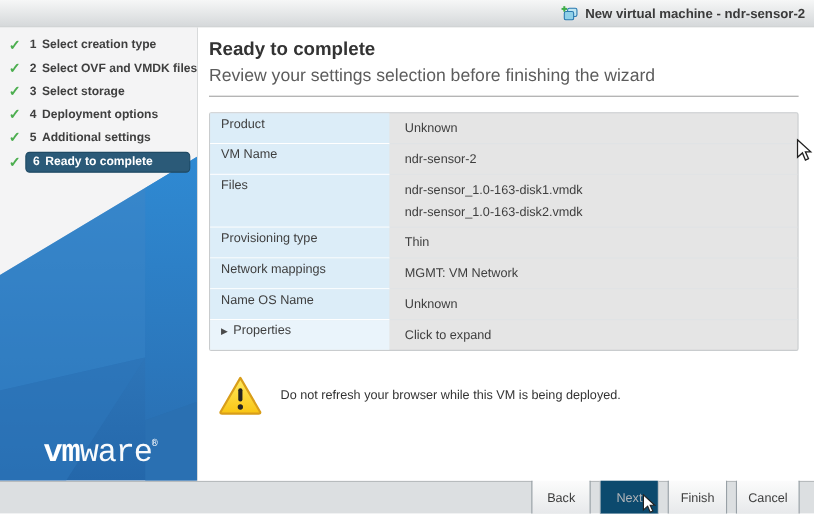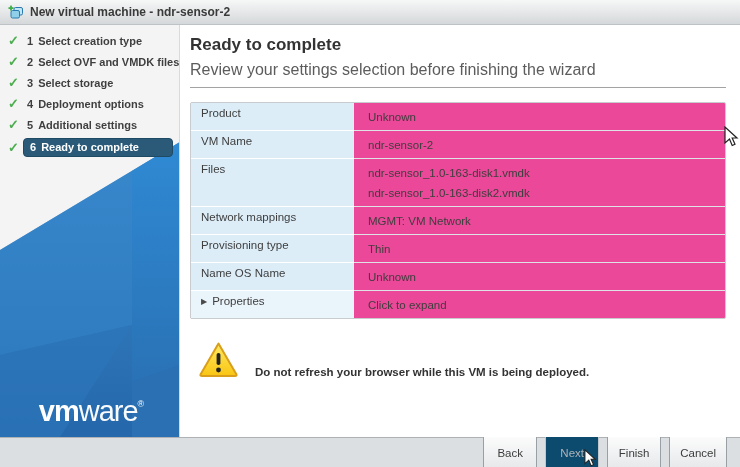--- a/index.html
+++ b/index.html
@@ -5,21 +5,21 @@
   html,body{margin:0;padding:0;background:#fff;}
   .window{
     position:relative;width:740px;height:467px;overflow:hidden;
     font-family:"Liberation Sans",sans-serif;background:#fff;
     -webkit-font-smoothing:antialiased;
   }
   
   .titlebar{
     height:25px;display:flex;align-items:center;gap:6px;padding:0 8px;
     background:linear-gradient(#f6f7f7,#d5d8da);
-    border-bottom:1px solid #bfc2c4;box-sizing:border-box;
+    border-bottom:1px solid #bfc2c4;box-sizing:border-box;justify-content:flex-end;
   }
   .titlebar .title{font-size:12px;font-weight:bold;color:#3a3a3a;}
   
   .bodyrow{display:flex;height:412px;}
   .sidebar{
     position:relative;width:180px;flex:0 0 180px;height:412px;
     background:#f4f4f5;border-right:1px solid #d8dadb;box-sizing:border-box;
     overflow:hidden;
   }
   .brand-svg{position:absolute;left:0;top:0;width:180px;height:412px;}
@@ -27,46 +27,46 @@
   .step{display:flex;align-items:center;margin:0 0 5px 0;}
   .check{color:#4cae4f;font-size:13px;font-weight:bold;width:15px;flex:0 0 15px;line-height:14px;}
   .step-label{font-size:11px;font-weight:bold;color:#3f3f3f;padding:2px 6px 2px 4px;white-space:nowrap;}
   .step-num{margin-right:5px;}
   .step.active .step-label{
     flex:1;background:#2b5a78;border:1px solid #1f4a64;border-radius:4px;
     color:#fff;padding:2px 6px 3px 6px;
   }
   .logo{
     position:absolute;z-index:2;left:0;width:183px;top:372px;text-align:center;
-    color:#fff;font-size:29px;letter-spacing:-1px;line-height:1;
+    color:#fff;font-size:29px;letter-spacing:-1px;line-height:1;font-family:Liberation Mono, monospace;
   }
   .logo .vm{font-weight:bold;}
   .logo .ware{font-weight:normal;opacity:.97;}
   .logo sup{font-size:9px;letter-spacing:0;vertical-align:14px;}
   
   .content{flex:1;background:#fff;padding:8px 14px 0 10px;box-sizing:border-box;position:relative;}
   .content h1{margin:2px 0 6px 0;font-size:17px;color:#333;}
   .content .sub{font-size:16px;color:#5c5c5c;margin-bottom:8px;}
   .divider{border:none;border-top:1px solid #a3a3a3;margin:0 0 14px 0;}
   
-  .summary{border:1px solid #c9ccce;border-radius:2px;background:#ec4899;}
+  .summary{border:1px solid #c9ccce;border-radius:2px;background:#e5e5e5;}
   .srow{display:flex;border-bottom:1px solid #e0e3e5;min-height:22px;align-items:stretch;}
   .srow:last-child{border-bottom:none;}
   .cell-k{
     width:163px;flex:0 0 163px;background:#dcedf8;border-bottom:1px solid #fff;
     margin-bottom:-1px;font-size:11.5px;color:#3e3e3e;
     padding:4px 8px 3px 10px;box-sizing:border-box;display:flex;align-items:flex-start;gap:5px;
   }
   .srow:last-child .cell-k{border-bottom:none;margin-bottom:0;}
   .cell-v{flex:1;font-size:11.5px;color:#3e3e3e;padding:4px 8px 3px 14px;box-sizing:border-box;}
   .cell-v .line{line-height:20px;}
   .srow.props .cell-k{background:#eaf4fb;}
   .arrow{font-size:8px;color:#4a4a4a;line-height:14px;}
   
-  .warning{display:flex;align-items:flex-end;gap:16px;margin:22px 0 0 8px;font-weight:bold;}
+  .warning{display:flex;align-items:center;gap:16px;margin:22px 0 0 8px;}
   .warning .wtext{font-size:11.5px;color:#333;}
   
   .footer{
     height:30px;background:#dcdfe1;border-top:1px solid #aeb2b5;box-sizing:border-box;
     display:flex;align-items:center;justify-content:flex-end;gap:8px;padding:0 13px;
   }
   .btn{
     min-width:54px;height:37px;font-family:"Liberation Sans",sans-serif;font-size:11.5px;color:#3d3d3d;
     background:linear-gradient(#fdfdfd,#e5e7e9);border:1px solid #98a0a6;border-radius:3px;
     padding:0 10px;cursor:pointer;
@@ -158,29 +158,29 @@
             </div>
         </div>
         <div class="srow files">
           <div class="cell-k">Files</div>
           <div class="cell-v">
             <div class="line">ndr-sensor_1.0-163-disk1.vmdk</div>
             <div class="line">ndr-sensor_1.0-163-disk2.vmdk</div>
           </div>
         </div>
         <div class="srow">
+          <div class="cell-k">Provisioning type</div>
+          <div class="cell-v">
+              <div class="line">Thin</div>
+            </div>
+        </div>
+        <div class="srow">
           <div class="cell-k">Network mappings</div>
           <div class="cell-v">
               <div class="line">MGMT: VM Network</div>
-            </div>
-        </div>
-        <div class="srow">
-          <div class="cell-k">Provisioning type</div>
-          <div class="cell-v">
-              <div class="line">Thin</div>
             </div>
         </div>
         <div class="srow">
           <div class="cell-k">Name OS Name</div>
           <div class="cell-v">
               <div class="line">Unknown</div>
             </div>
         </div>
         <div class="srow props">
           <div class="cell-k">

